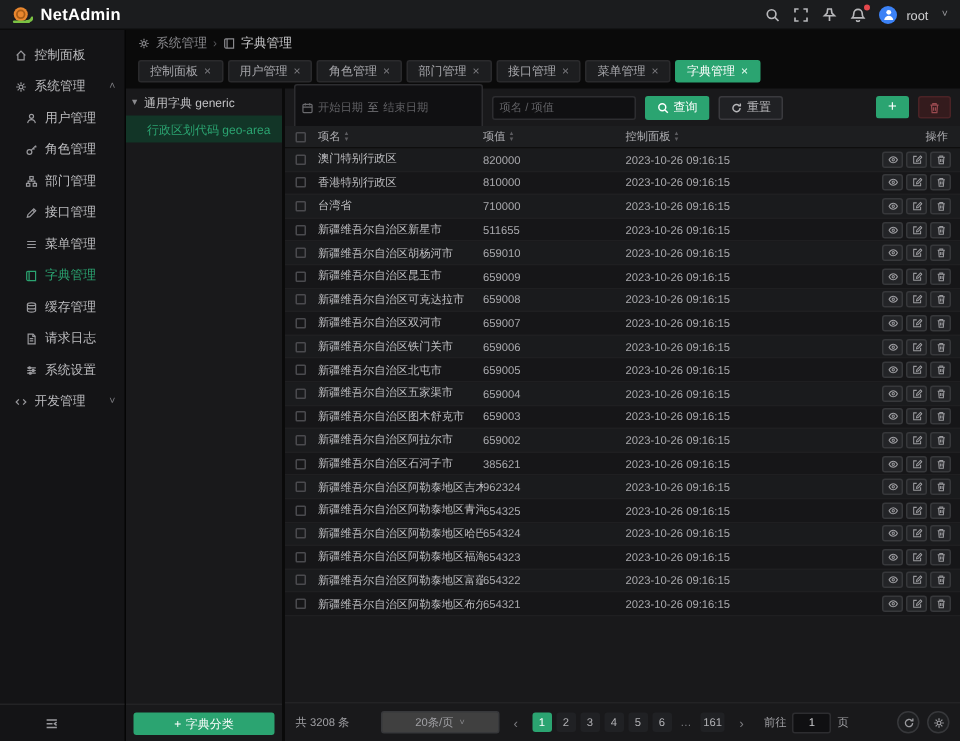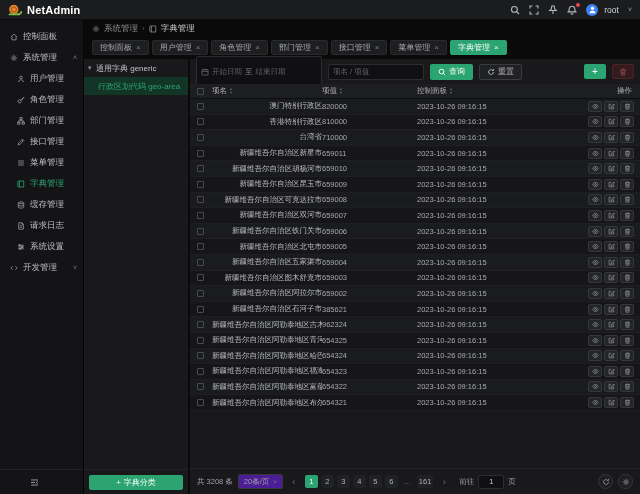--- a/index.html
+++ b/index.html
@@ -91,29 +91,29 @@
   .thead{height:15px;background:#1d1e20;font-size:7.5px;color:#b0b0b4;flex:0 0 auto;border-bottom:1px solid #0e0e0e;}
   .th{display:flex;align-items:center;gap:2px;white-space:nowrap;}
   .th-actions{justify-content:flex-end;padding-right:8px;}
   .sort{display:inline-flex;flex-direction:column;line-height:0;gap:0px;}
   .sort span{font-size:4px;color:#5c5c60;line-height:4px;}
   .checkbox{width:7px;height:7px;border:1px solid #4a4a4e;border-radius:1px;background:transparent;display:inline-block;cursor:pointer;margin-left:7px;}
   .tbody{flex:0 0 auto;}
   .trow{height:15.6px;font-size:7.5px;color:#bdbdc0;border-bottom:1px solid #1f1f21;cursor:default;}
   .trow:nth-child(odd){background:#1a1b1d;}
   .trow:nth-child(even){background:#161618;}
-  .td-name{white-space:nowrap;overflow:hidden;text-align:right;}
+  .td-name{white-space:nowrap;overflow:hidden;}
   .td-val,.td-date{color:#a8a8ac;white-space:nowrap;}
   .td-actions{display:flex;justify-content:flex-end;padding-right:6px;gap:2px;}
   .row-btn{width:14px;height:11px;background:#232427;border:1px solid #37383b;border-radius:2px;display:flex;align-items:center;justify-content:center;color:#9a9a9e;cursor:pointer;}
   .row-btn .icn{width:7px;height:7px;}
 
   
   .tfooter{margin-top:auto;height:26px;border-top:1px solid #232325;display:flex;align-items:center;gap:5px;padding:0 7px;font-size:7.5px;color:#a0a0a4;flex:0 0 auto;}
-  .psize{height:15px;background:#4c1d95;border:1px solid #37383b;border-radius:2px;display:flex;align-items:center;gap:4px;padding:0 5px;cursor:pointer;}
+  .psize{height:15px;background:#404040;border:1px solid #37383b;border-radius:2px;display:flex;align-items:center;gap:4px;padding:0 22px;cursor:pointer;margin-left:16px;}
   .psize .chev{font-size:6px;color:#8a8a8e;}
   .pg-nav{width:12px;text-align:center;color:#7c7c80;font-size:9px;cursor:pointer;}
   .pages{display:flex;gap:3px;align-items:center;}
   .page{min-width:13px;height:13px;padding:0 2px;background:#202124;border-radius:2px;display:flex;align-items:center;justify-content:center;color:#b0b0b4;cursor:pointer;}
   .page.active{background:var(--accent);color:#fff;}
   .page.more{background:transparent;color:#7c7c80;}
   .goto{display:flex;align-items:center;gap:4px;margin-left:4px;}
   .goto-input{width:26px;height:14px;background:var(--input-bg);border:1px solid var(--input-bd);border-radius:2px;color:var(--txt);font-size:7.5px;text-align:center;outline:none;}
   .tf-right{margin-left:auto;display:flex;gap:5px;}
   .circ-btn{width:15px;height:15px;border-radius:50%;border:1px solid #37383b;background:#1d1e20;display:flex;align-items:center;justify-content:center;color:#9a9a9e;cursor:pointer;}
@@ -533,21 +533,21 @@
                       <svg viewBox="0 0 10 10" fill="none" stroke="currentColor" stroke-width="1">
                         <path d="M1.6 2.6h6.8M3.6 2.6V1.4h2.8v1.2M2.5 2.6l.5 6.2h4l.5-6.2M4.2 4.3v2.9M5.8 4.3v2.9"></path>
                       </svg>
                     </span>
                   </span>
                 </span>
               </div>
               <div class="tgrid trow">
                 <span class="checkbox"></span>
                 <span class="td-name">新疆维吾尔自治区新星市</span>
-                <span class="td-val">659011</span>
+                <span class="td-val">511655</span>
                 <span class="td-date">2023-10-26 09:16:15</span>
                 <span class="td-actions">
                   <span class="row-btn">
                     <span class="icn ">
                       <svg viewBox="0 0 10 10" fill="none" stroke="currentColor" stroke-width="1">
                         <path d="M1 5c1-1.9 2.4-2.9 4-2.9S8 3.1 9 5C8 6.9 6.6 7.9 5 7.9S2 6.9 1 5z"></path>
                         <circle cx="5" cy="5" r="1.1"></circle>
                       </svg>
                     </span>
                   </span>

